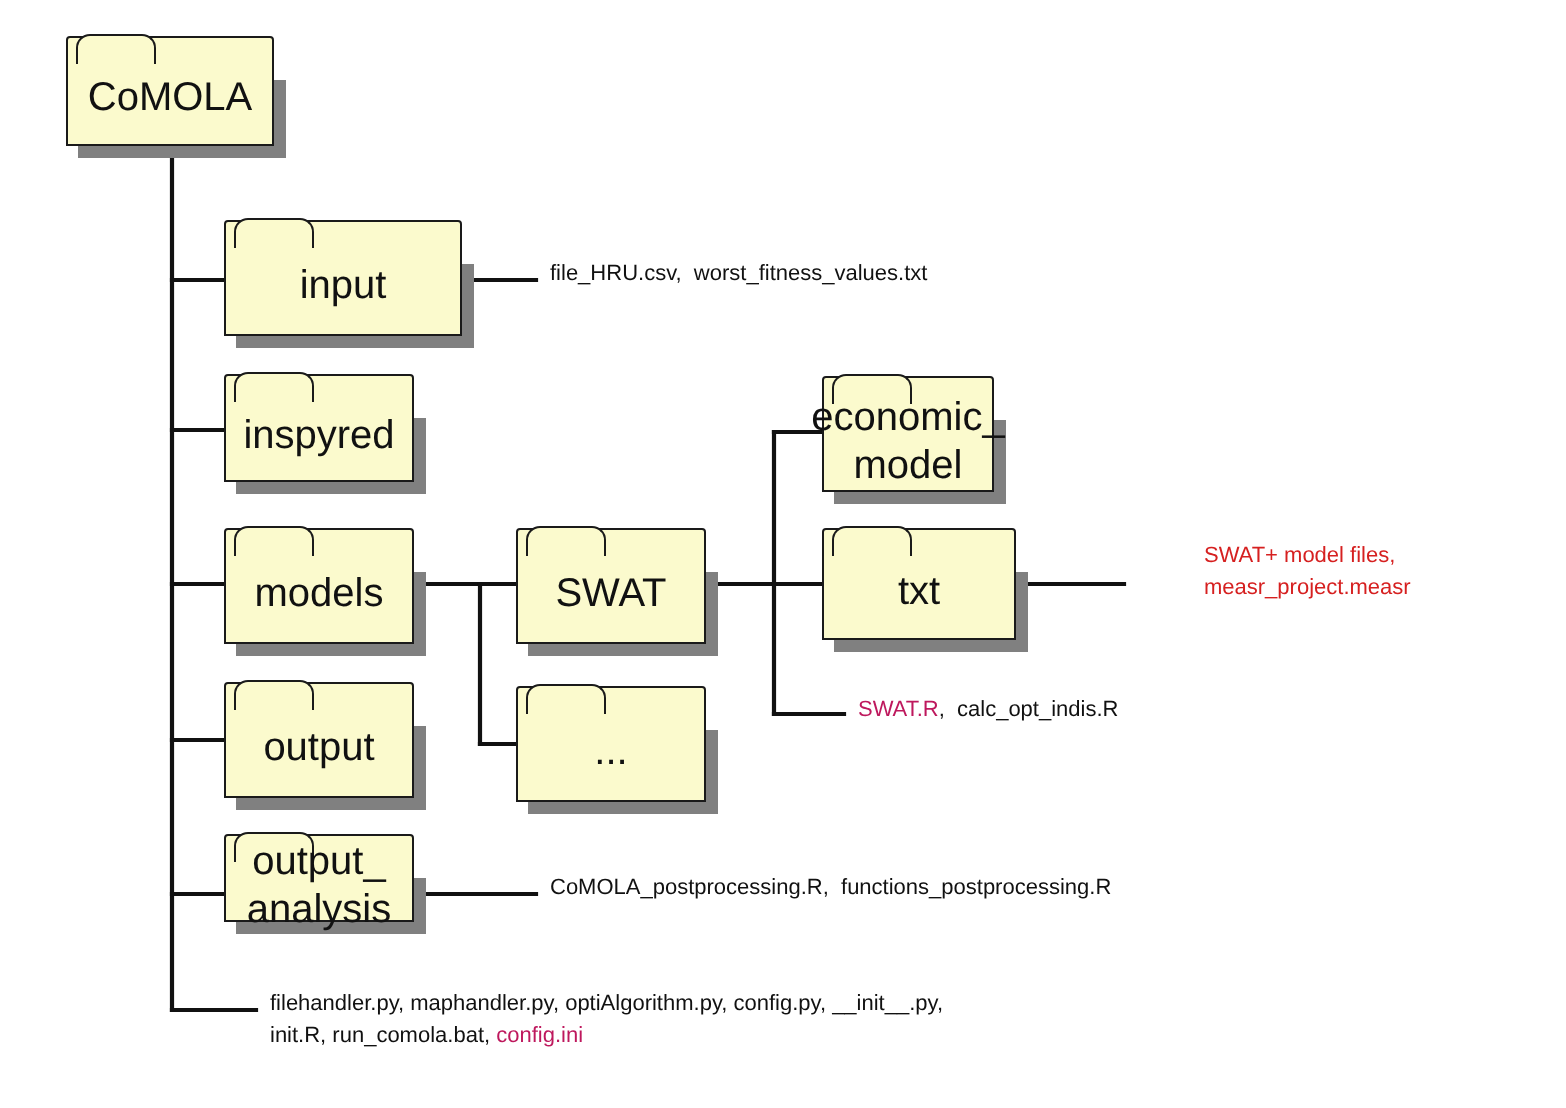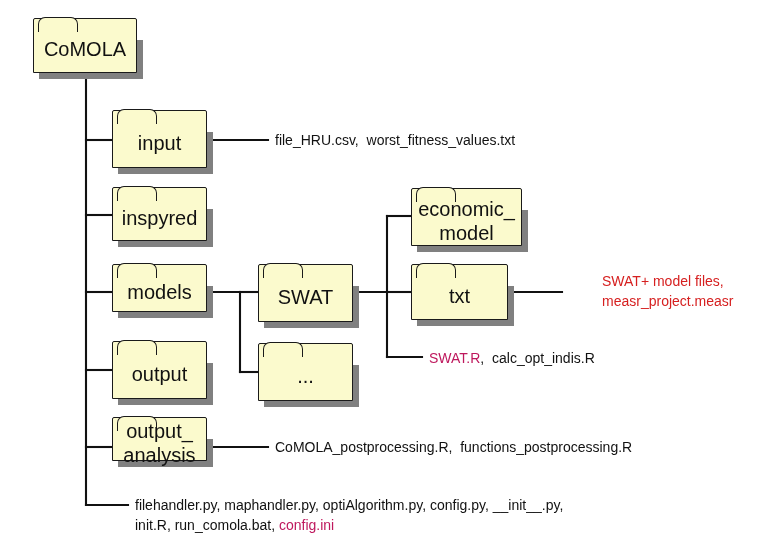--- a/index.html
+++ b/index.html
@@ -44,21 +44,21 @@
   .folder .lbl{
     position:absolute;left:0;top:0;width:100%;height:100%;
     display:flex;align-items:center;justify-content:center;
     text-align:center;line-height:1.16;
     color:#111111;font-size:20px;
     padding-top:9px;box-sizing:border-box;
     white-space:pre-line;
   }
 
   
-  .txt{position:absolute;font-size:14px;color:#111111;white-space:pre;line-height:1.45;}
+  .txt{position:absolute;font-size:11px;color:#111111;white-space:pre;line-height:1.45;}
   .txt.red{color:#d62020;margin-left:32px;}
   .red-in{color:#be185d;}
 </style>
 </head>
 <body>
 
 <div id="diagram">
 
   <svg class="lines" viewBox="0 0 783 554" xmlns="http://www.w3.org/2000/svg">
     <g stroke="#111111" stroke-width="2.1" fill="none" stroke-linecap="square">
@@ -97,37 +97,37 @@
   </svg>
 
   <div class="folder" style="left:33px;top:18px;width:104px;height:55px;">
     <div class="shadow"></div>
     <div class="body"></div>
     <div class="tab"></div>
     <div class="tabmask"></div>
     <div class="lbl">CoMOLA</div>
   </div>
 
-  <div class="folder" style="left:112px;top:110px;width:95px;height:58px;">
+  <div class="folder" style="left:112px;top:110px;width:95px;height:58px;padding-left:24px;">
     <div class="shadow"></div>
     <div class="body"></div>
     <div class="tab"></div>
     <div class="tabmask"></div>
     <div class="lbl">input</div>
   </div>
 
   <div class="folder" style="left:112px;top:187px;width:95px;height:54px;">
     <div class="shadow"></div>
     <div class="body"></div>
     <div class="tab"></div>
     <div class="tabmask"></div>
     <div class="lbl">inspyred</div>
   </div>
 
-  <div class="folder" style="left:112px;top:264px;width:95px;height:48px;">
+  <div class="folder" style="left:112px;top:264px;width:95px;height:58px;">
     <div class="shadow"></div>
     <div class="body"></div>
     <div class="tab"></div>
     <div class="tabmask"></div>
     <div class="lbl">models</div>
   </div>
 
   <div class="folder" style="left:112px;top:341px;width:95px;height:58px;">
     <div class="shadow"></div>
     <div class="body"></div>
@@ -154,21 +154,21 @@
   </div>
 
   <div class="folder" style="left:258px;top:343px;width:95px;height:58px;">
     <div class="shadow"></div>
     <div class="body"></div>
     <div class="tab"></div>
     <div class="tabmask"></div>
     <div class="lbl">...</div>
   </div>
 
-  <div class="folder" style="left:411px;top:188px;width:111px;height:58px;text-decoration:underline;">
+  <div class="folder" style="left:411px;top:188px;width:86px;height:58px;text-decoration:underline;">
     <div class="shadow"></div>
     <div class="body"></div>
     <div class="tab"></div>
     <div class="tabmask"></div>
     <div class="lbl">economic_
 model</div>
   </div>
 
   <div class="folder" style="left:411px;top:264px;width:97px;height:56px;">
     <div class="shadow"></div>

